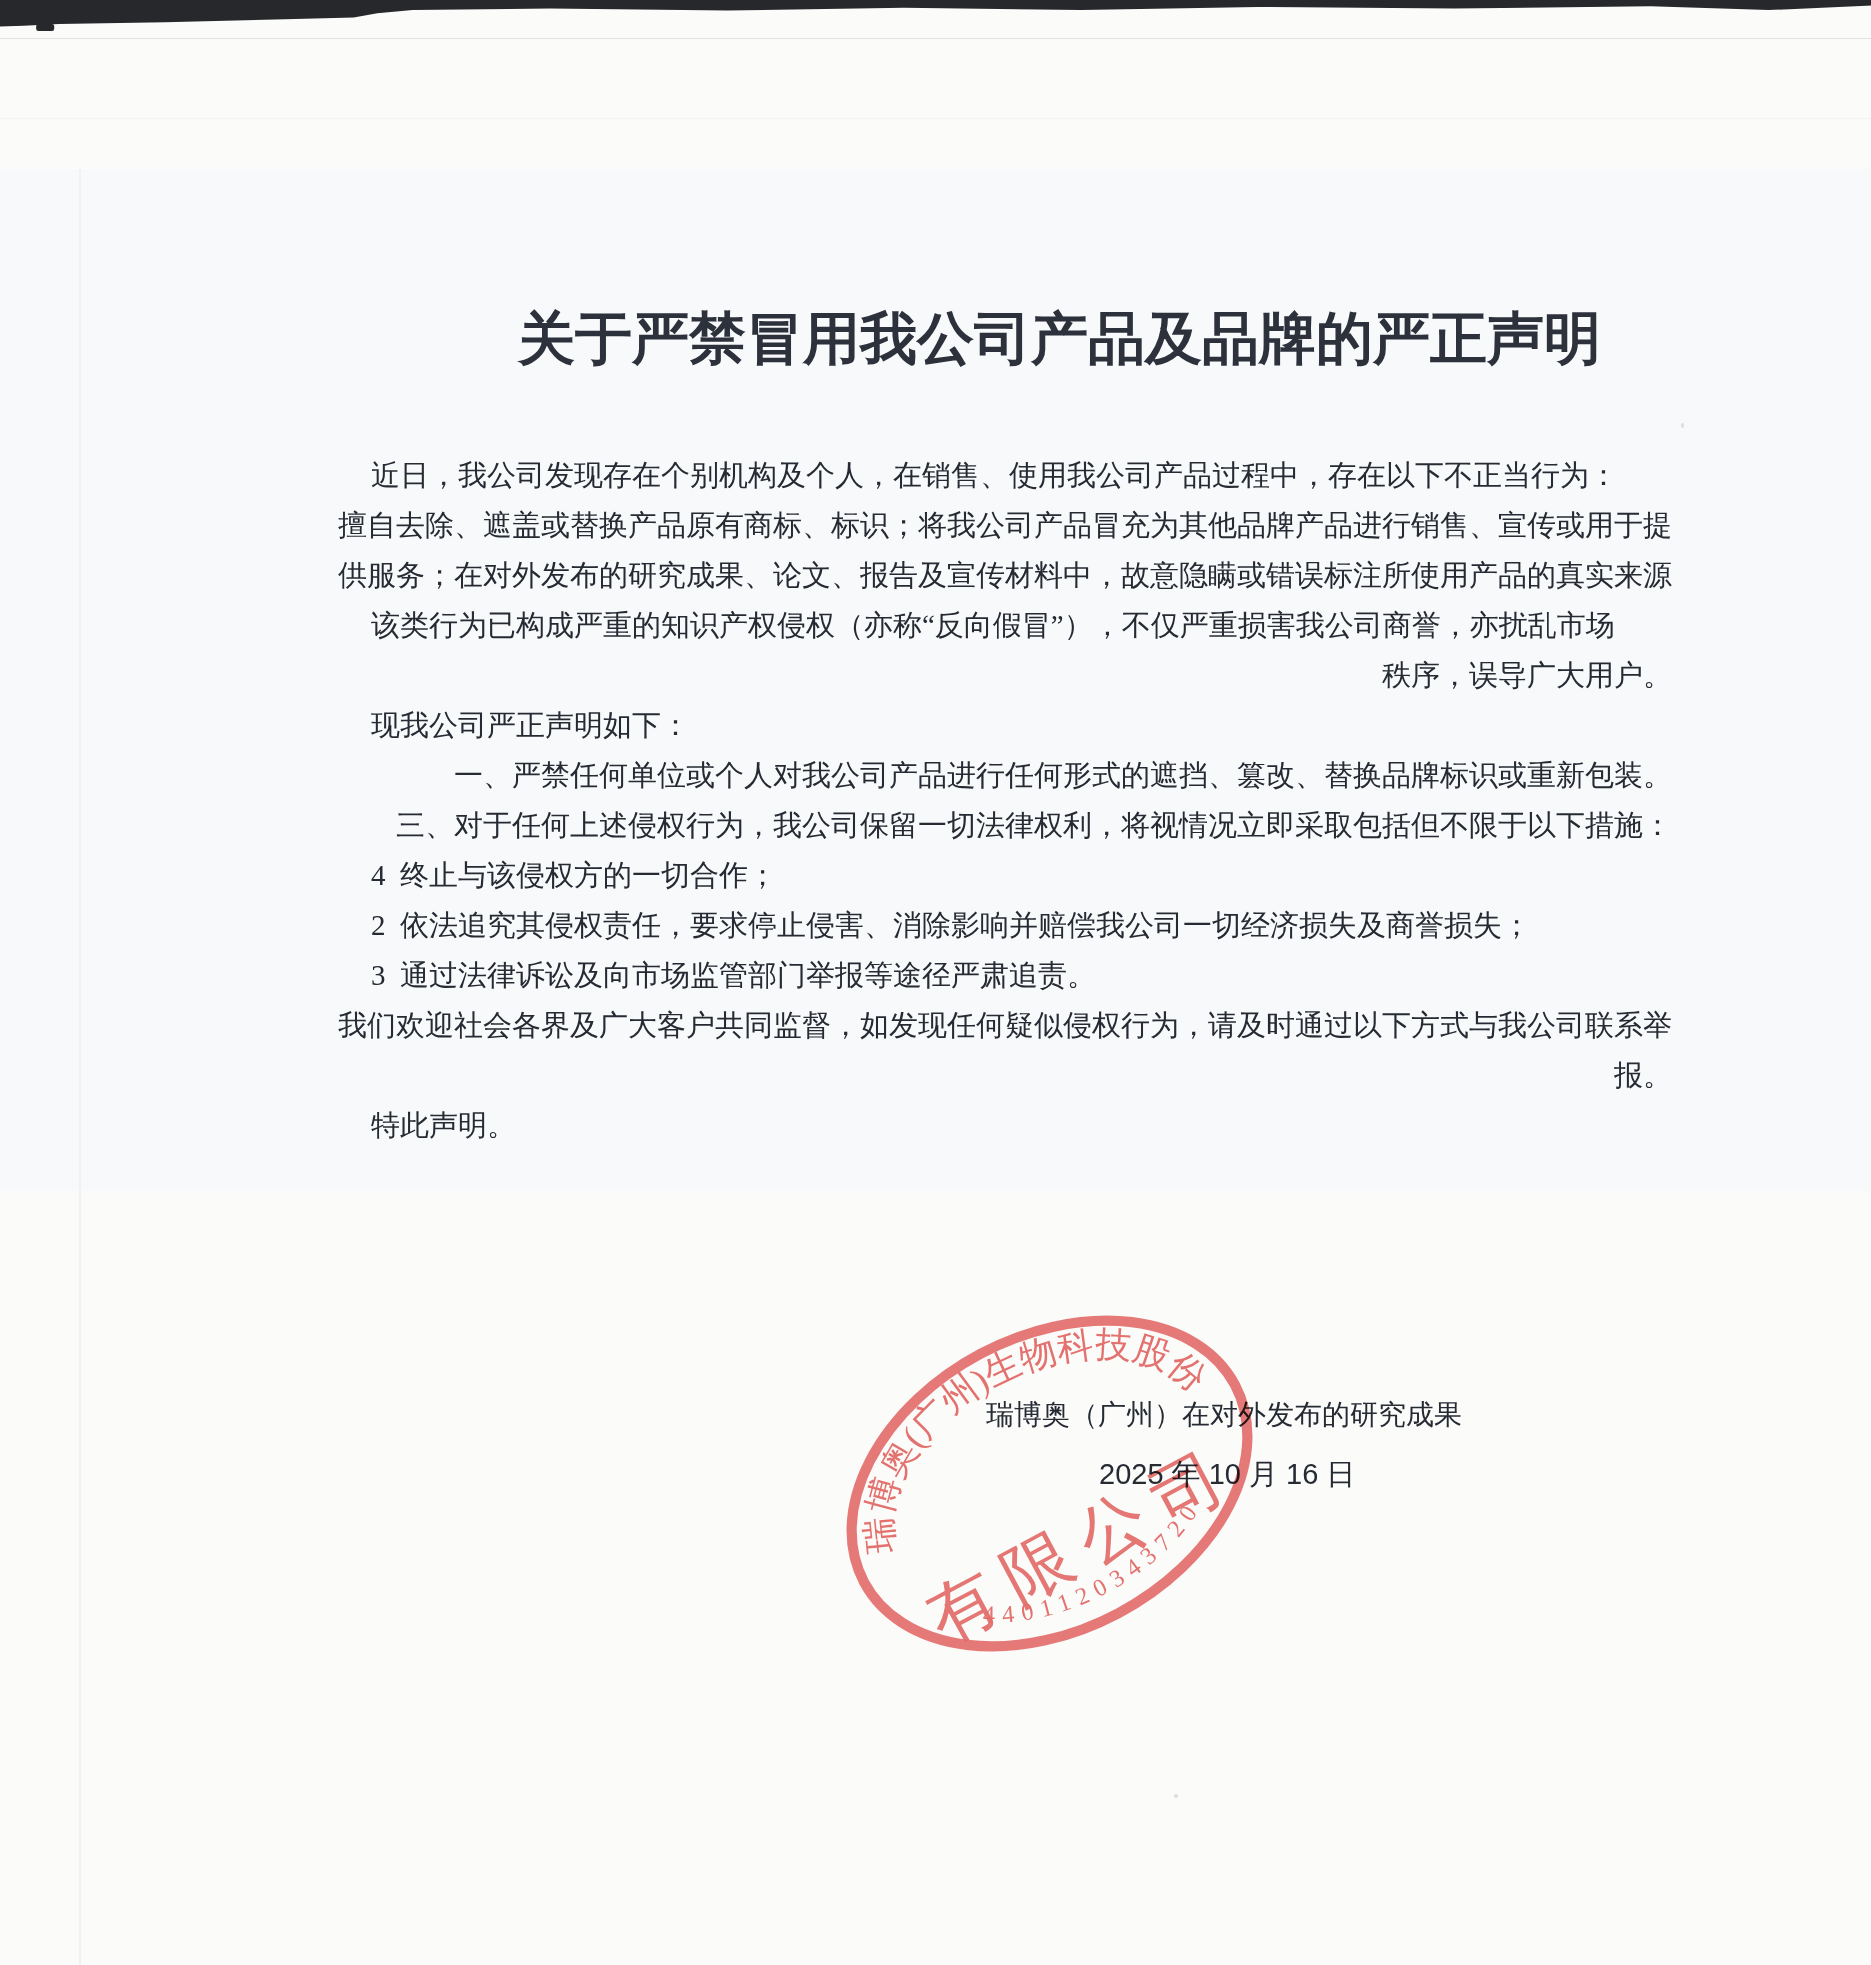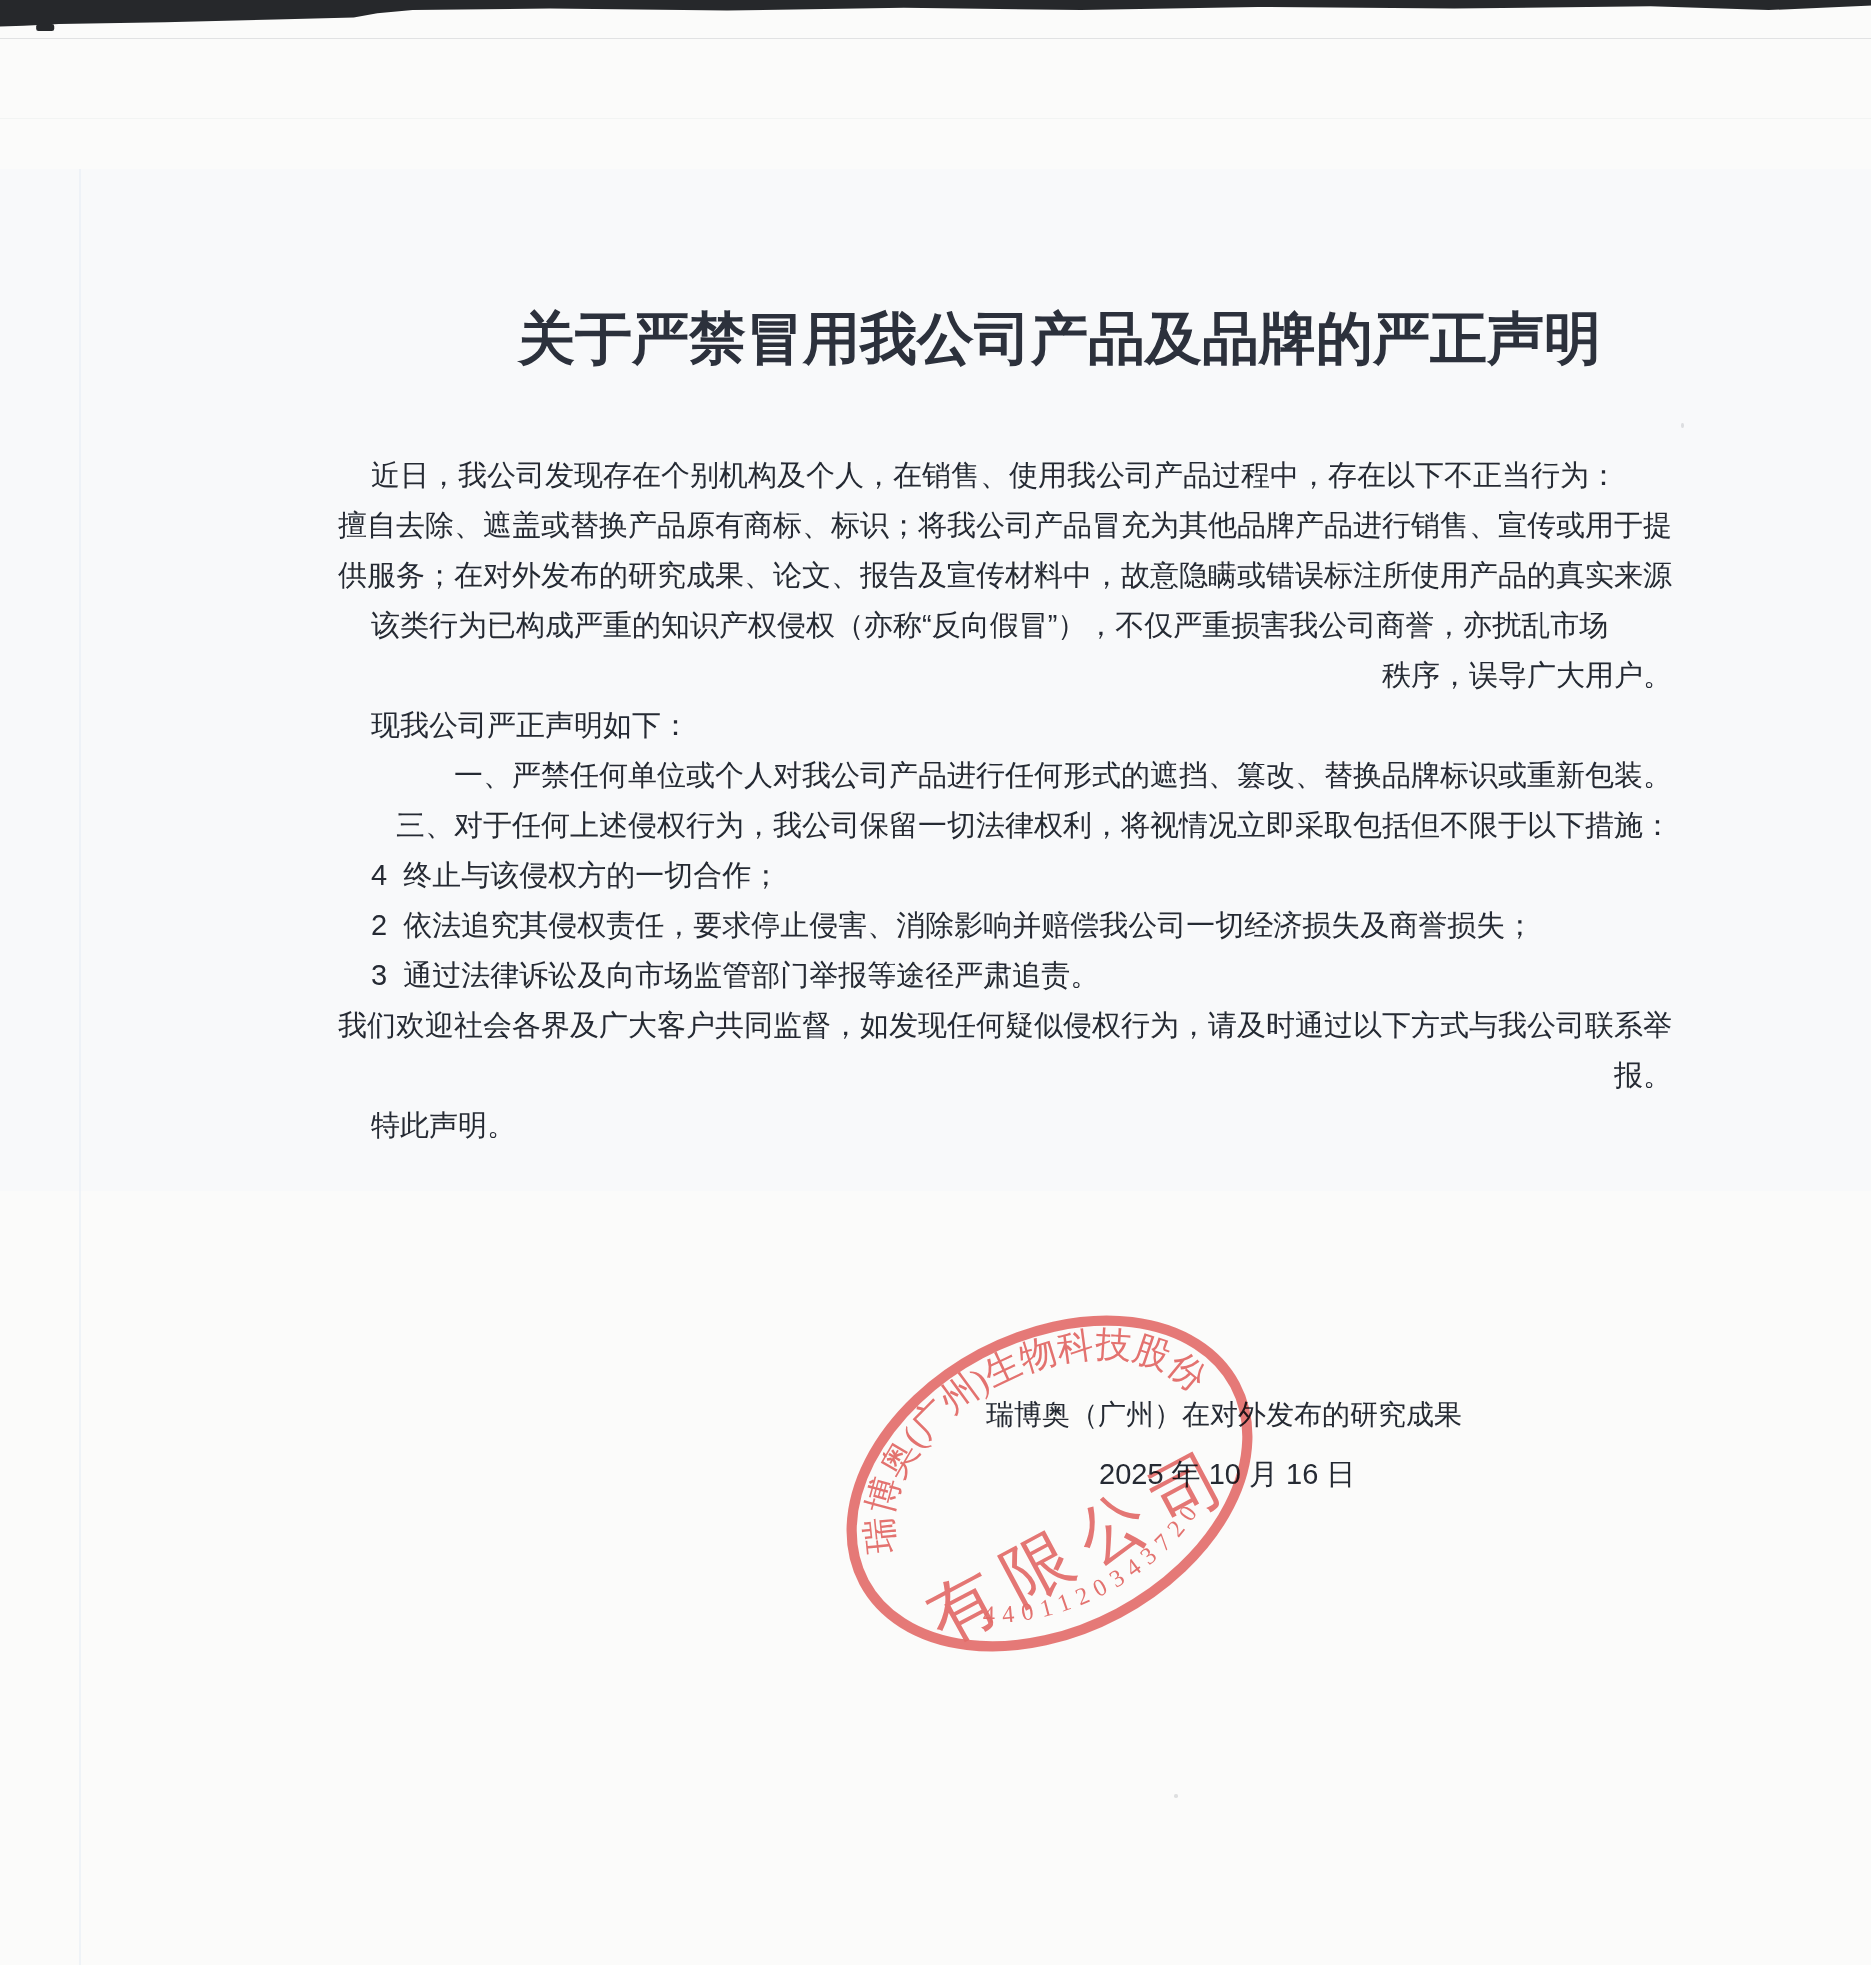--- a/index.html
+++ b/index.html
@@ -17,21 +17,21 @@
   .streak{position:absolute;top:169px;left:79px;width:1.6px;height:2209px;background:#e3ecf4;opacity:.5;}
   .speck{position:absolute;background:#9aa0a6;opacity:.3;border-radius:50%;}
   
   .doc-title{
     position:absolute;left:273px;top:303px;width:1328px;
     text-align:right;font-size:57px;line-height:71px;font-weight:700;
     color:#2c313c;white-space:pre;
   }
   .doc-lines{
     position:absolute;left:273px;top:450px;width:1399px;
-    font-size:29px;color:#252a33;
+    font-size:29px;color:#252a33;font-family:Liberation Serif, serif;
   }
   .line{height:50px;line-height:50px;white-space:pre;}
   .indent-para{padding-left:98px;}
   .indent-item{padding-left:98px;}
   .indent-none{padding-left:0;text-align:right;}
   .sig-company{
     position:absolute;left:986px;top:1396px;
     font-size:28px;line-height:38px;white-space:pre;color:#252a33;
   }
   .sig-date{

